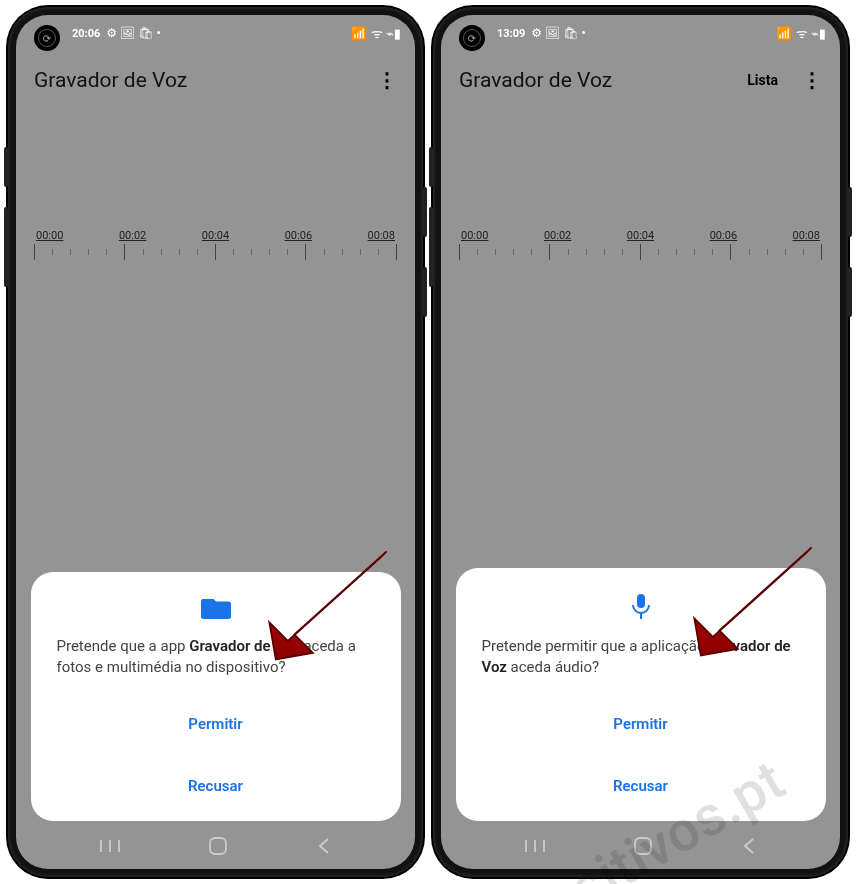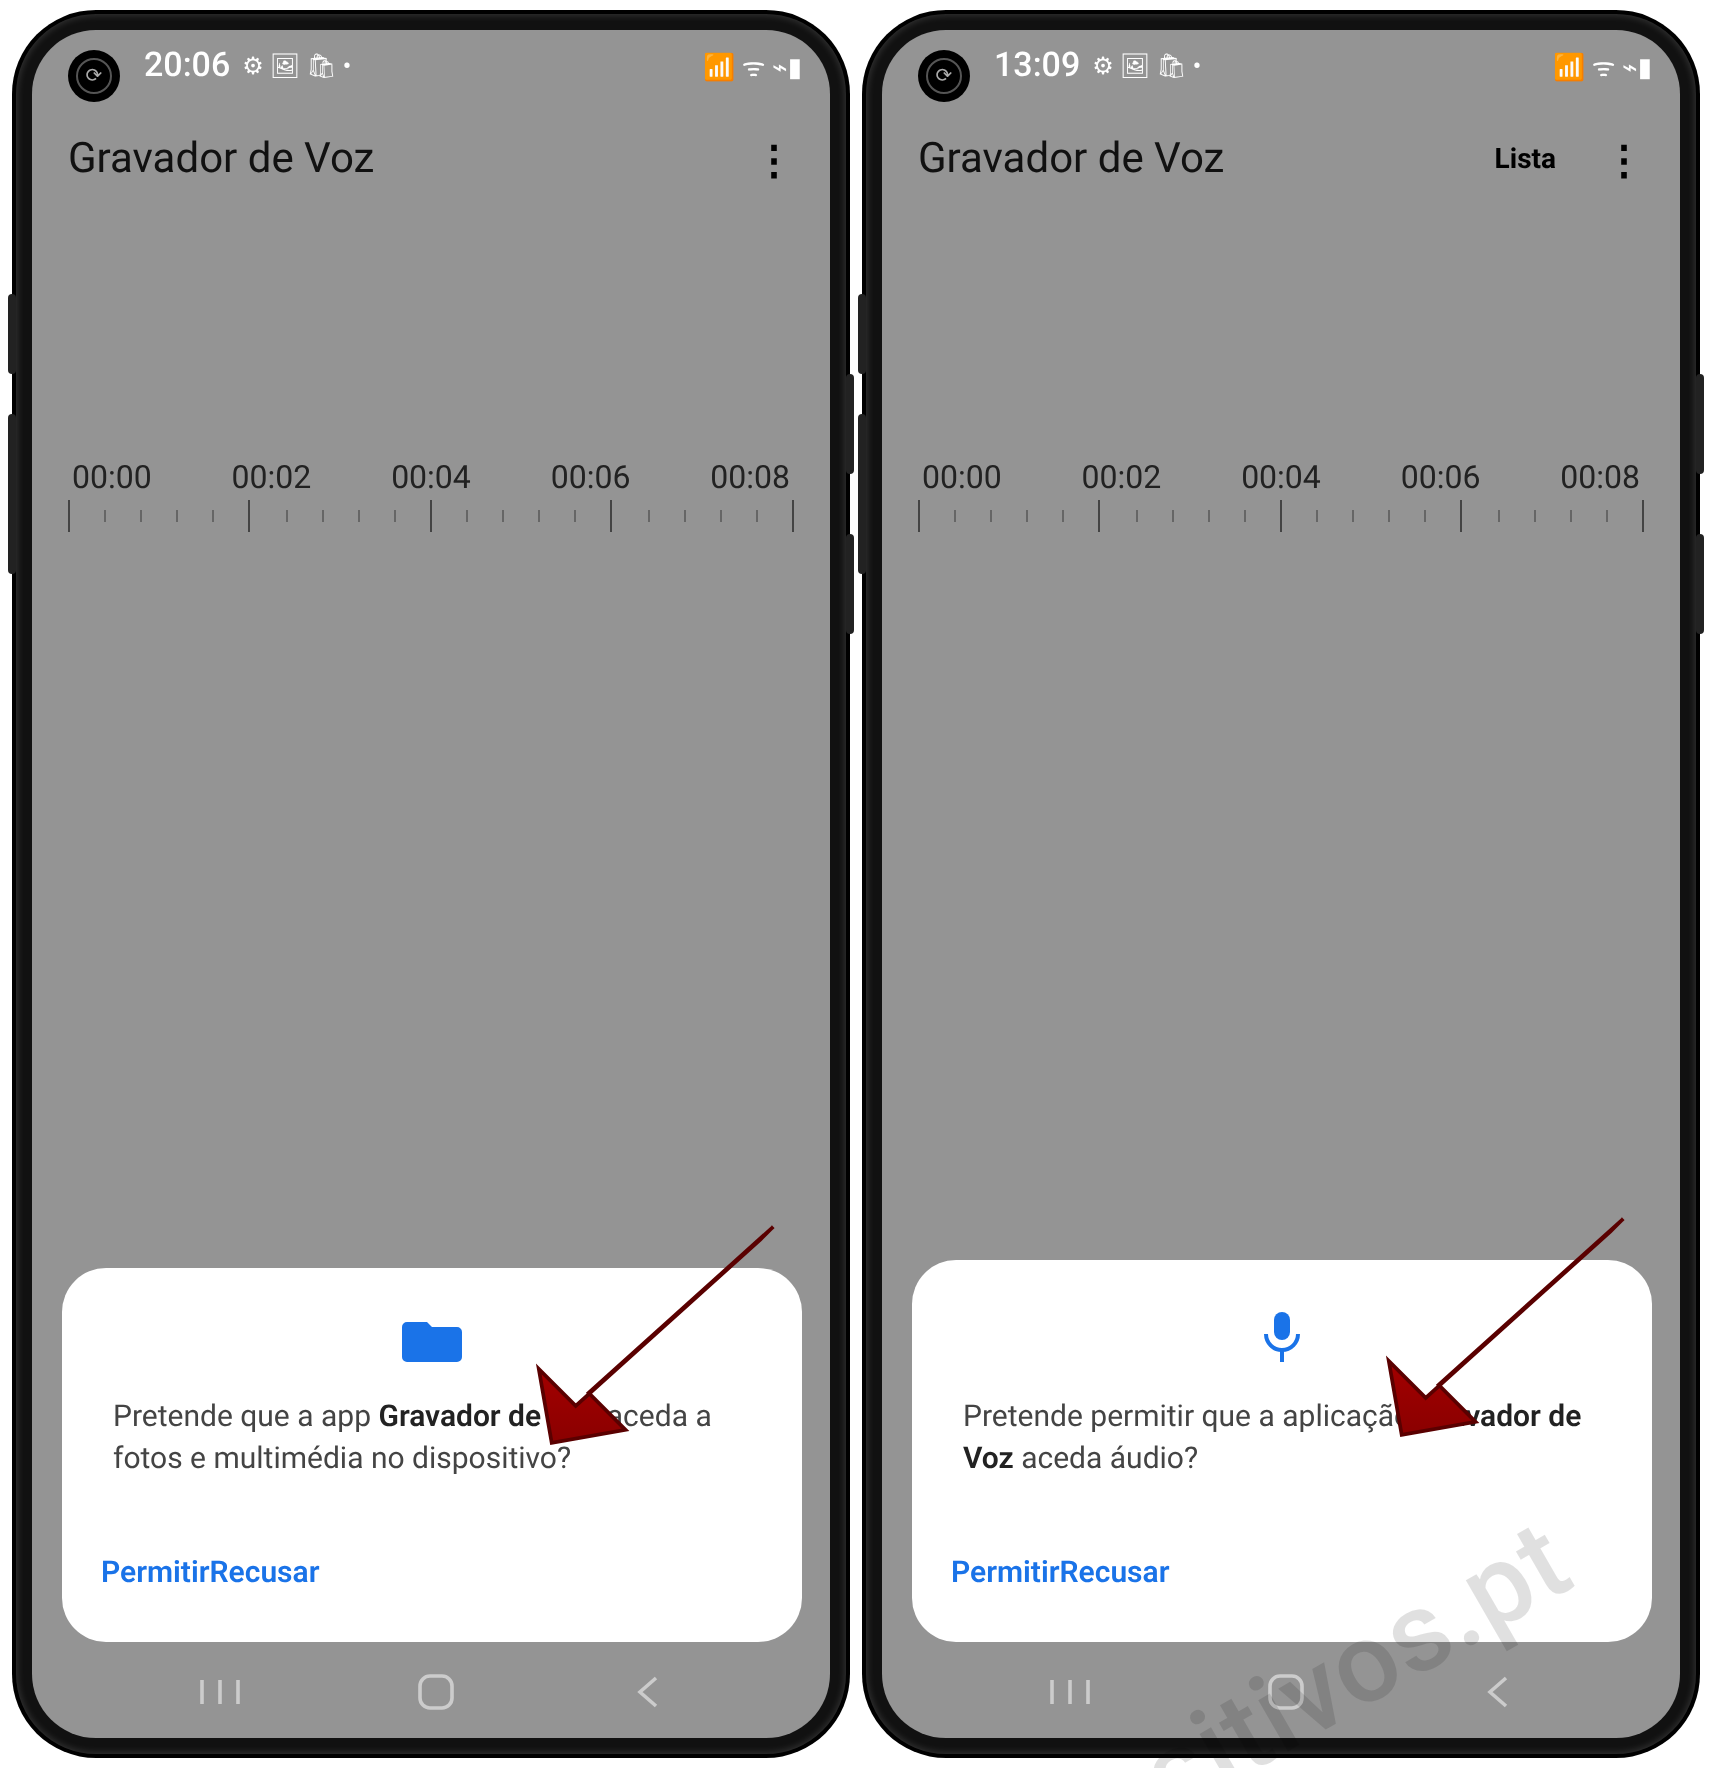--- a/index.html
+++ b/index.html
@@ -86,41 +86,42 @@
     font-size: 13px;
     padding: 0 14px 0 56px;
     position: relative;
   }
   .status-left {
     display: flex;
     align-items: center;
     gap: 6px;
     font-weight: 500;
   }
-  .status-left .time { font-size: 17px; }
+  .status-left .time { font-size: 11px; font-weight: bold; }
   .status-icons-left { display: flex; gap: 3px; font-size: 12px; }
   .status-right { display: flex; gap: 4px; align-items: center; font-size: 13px; }
   .app-bar {
     height: 58px;
     display: flex;
     align-items: center;
     justify-content: space-between;
     padding: 0 18px;
     color: #000;
   }
   .app-title { font-size: 21px; font-weight: 400; color: #111; }
   .app-actions { display: flex; gap: 24px; align-items: center; }
   .lista-btn { font-size: 14px; font-weight: 700; color: #000; }
   .dots { font-size: 20px; font-weight: bold; color: #000; }
   .timeline {
     margin-top: 120px;
     height: 40px;
     position: relative;
     color: #222;
-    font-size: 16px;
+    font-size: 11px;
+    text-decoration: underline;
   }
   .timeline-labels {
     display: flex;
     justify-content: space-between;
     padding: 0 20px;
   }
   .tick-row {
     display: flex;
     justify-content: space-between;
     padding: 0 18px;
@@ -155,22 +156,22 @@
   .dialog-text {
     font-size: 15px;
     color: #444;
     line-height: 1.45;
     text-align: left;
     padding: 0 6px 10px;
   }
   .dialog-text b { color: #222; font-weight: 600; }
   .dialog-buttons {
     display: flex;
-    flex-direction: row;
-    gap: 0;
+    flex-direction: column;
+    gap: 16px;
     margin-top: 12px;
   }
   .dialog-btn {
     padding: 14px 0;
     font-size: 15px;
     font-weight: 600;
     color: #1a73e8;
     cursor: pointer;
   }
   .nav-bar {

